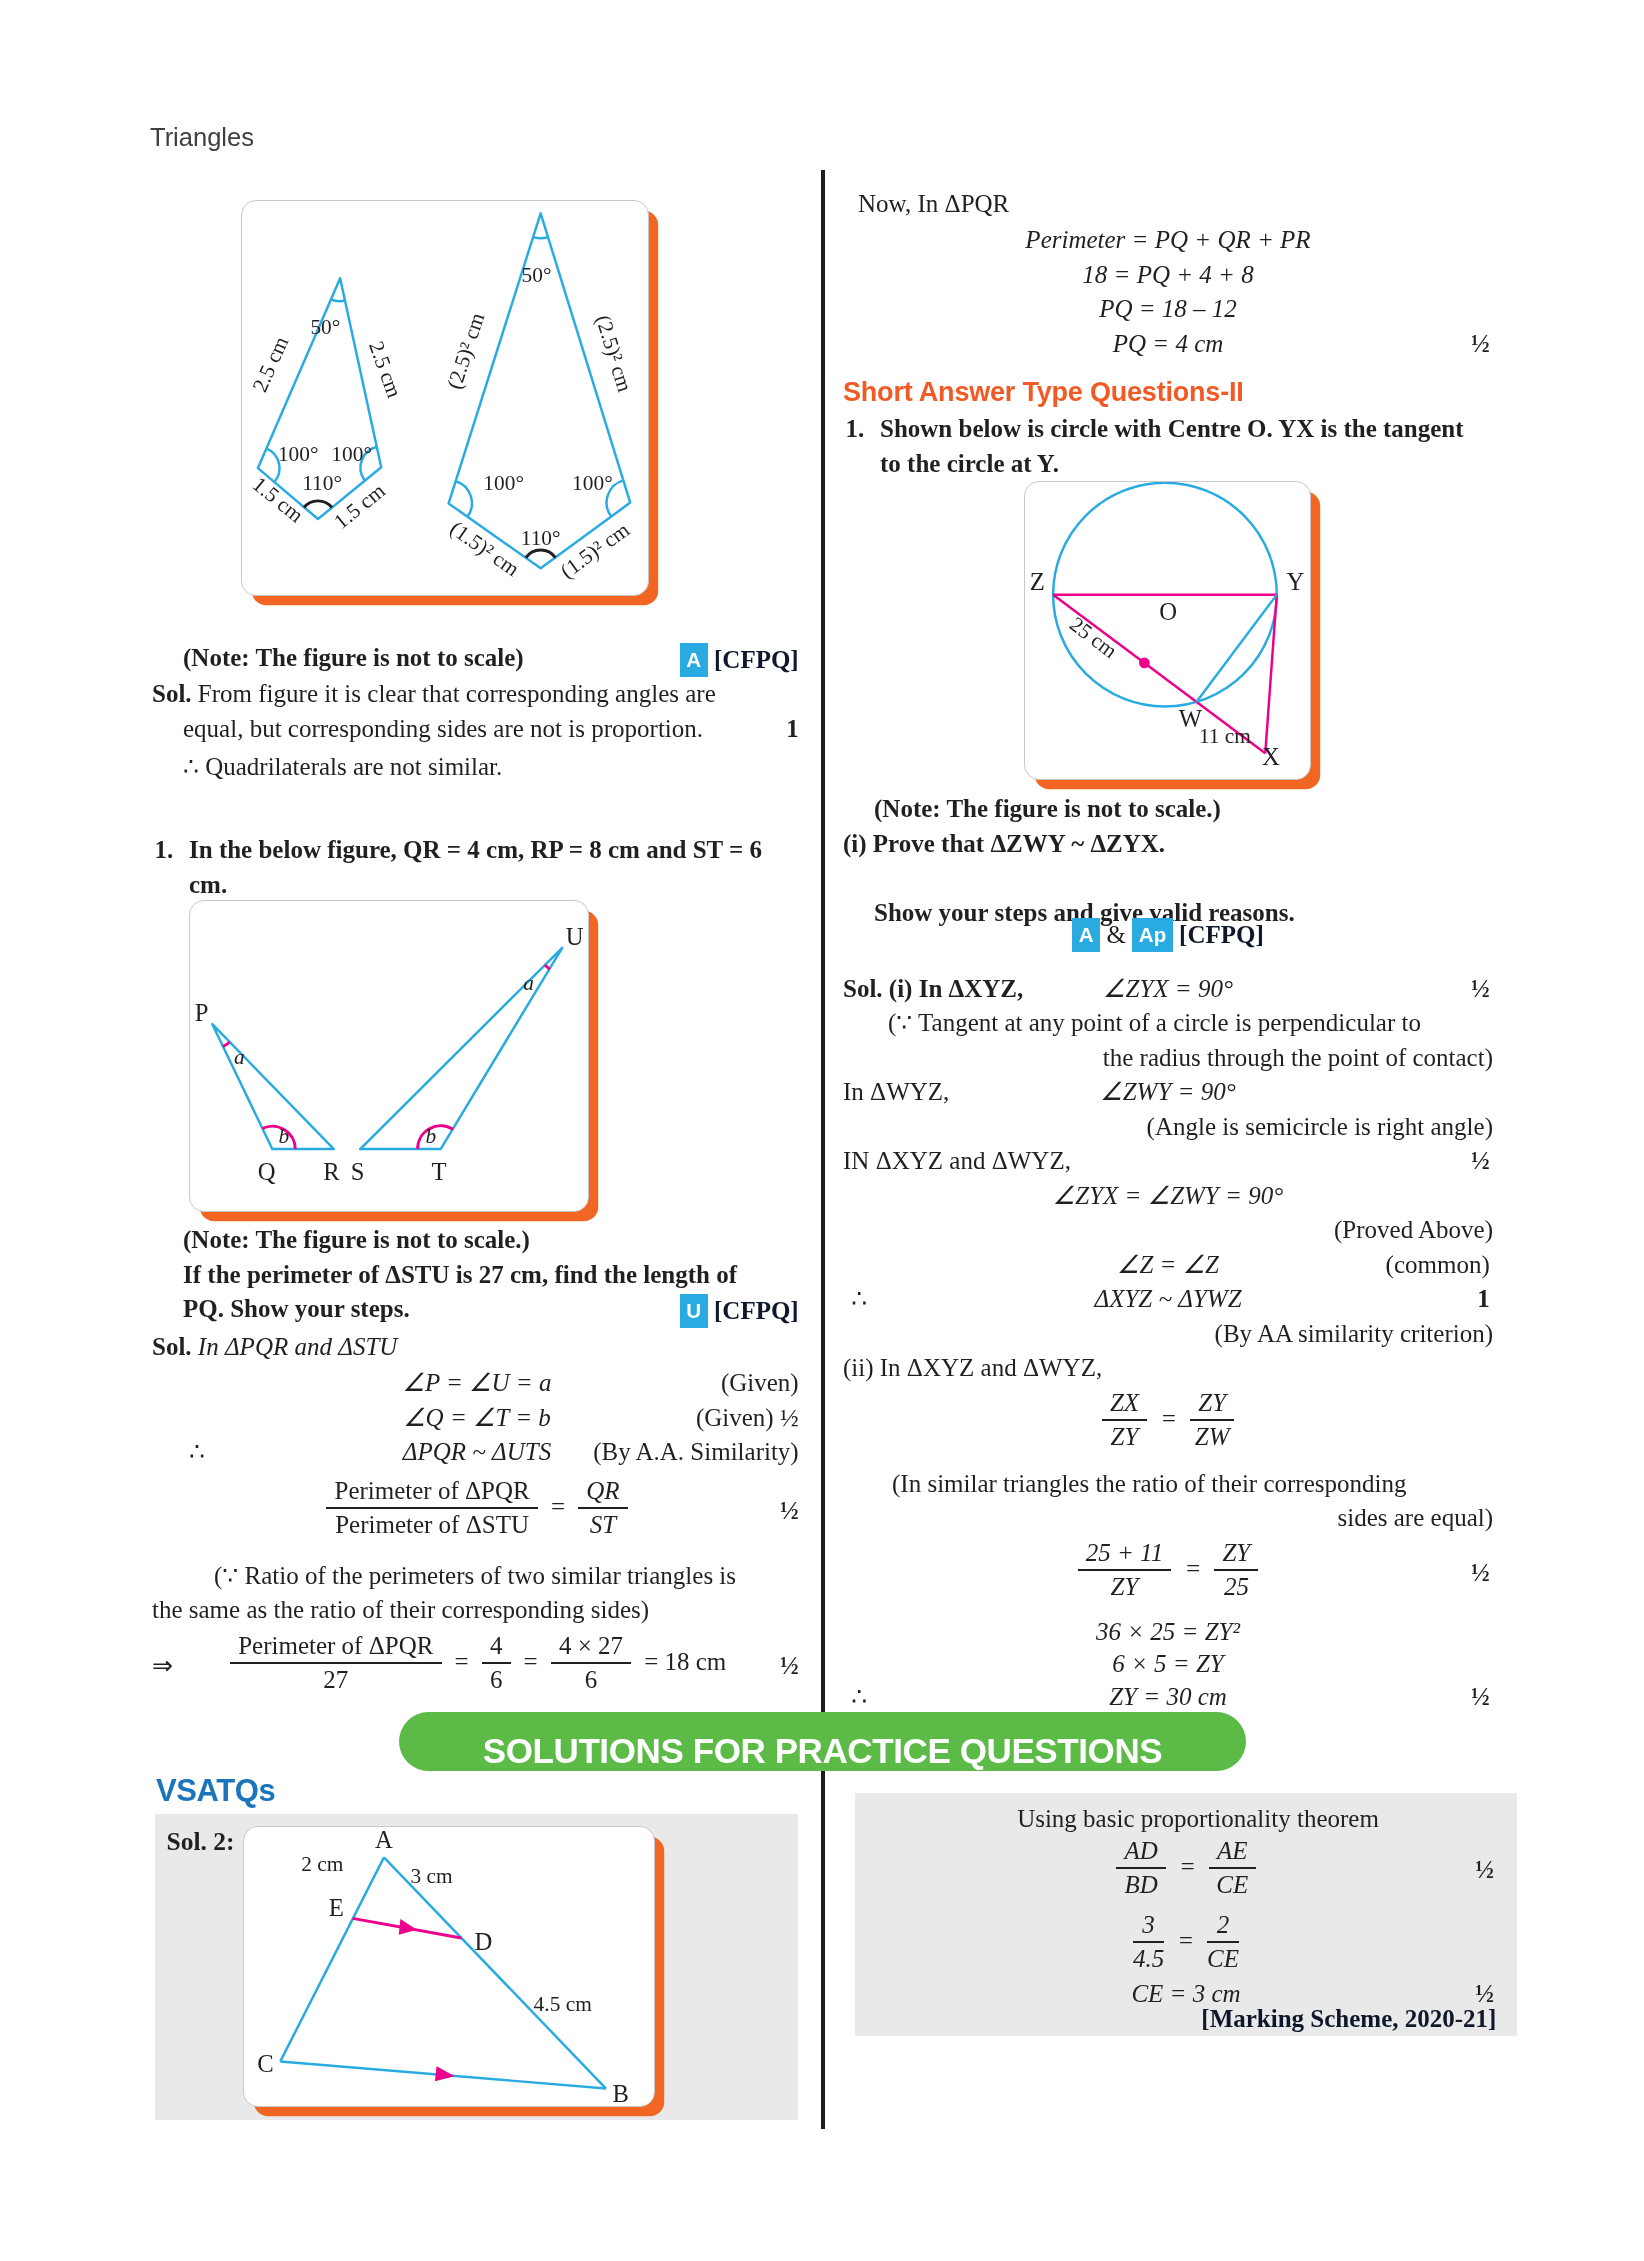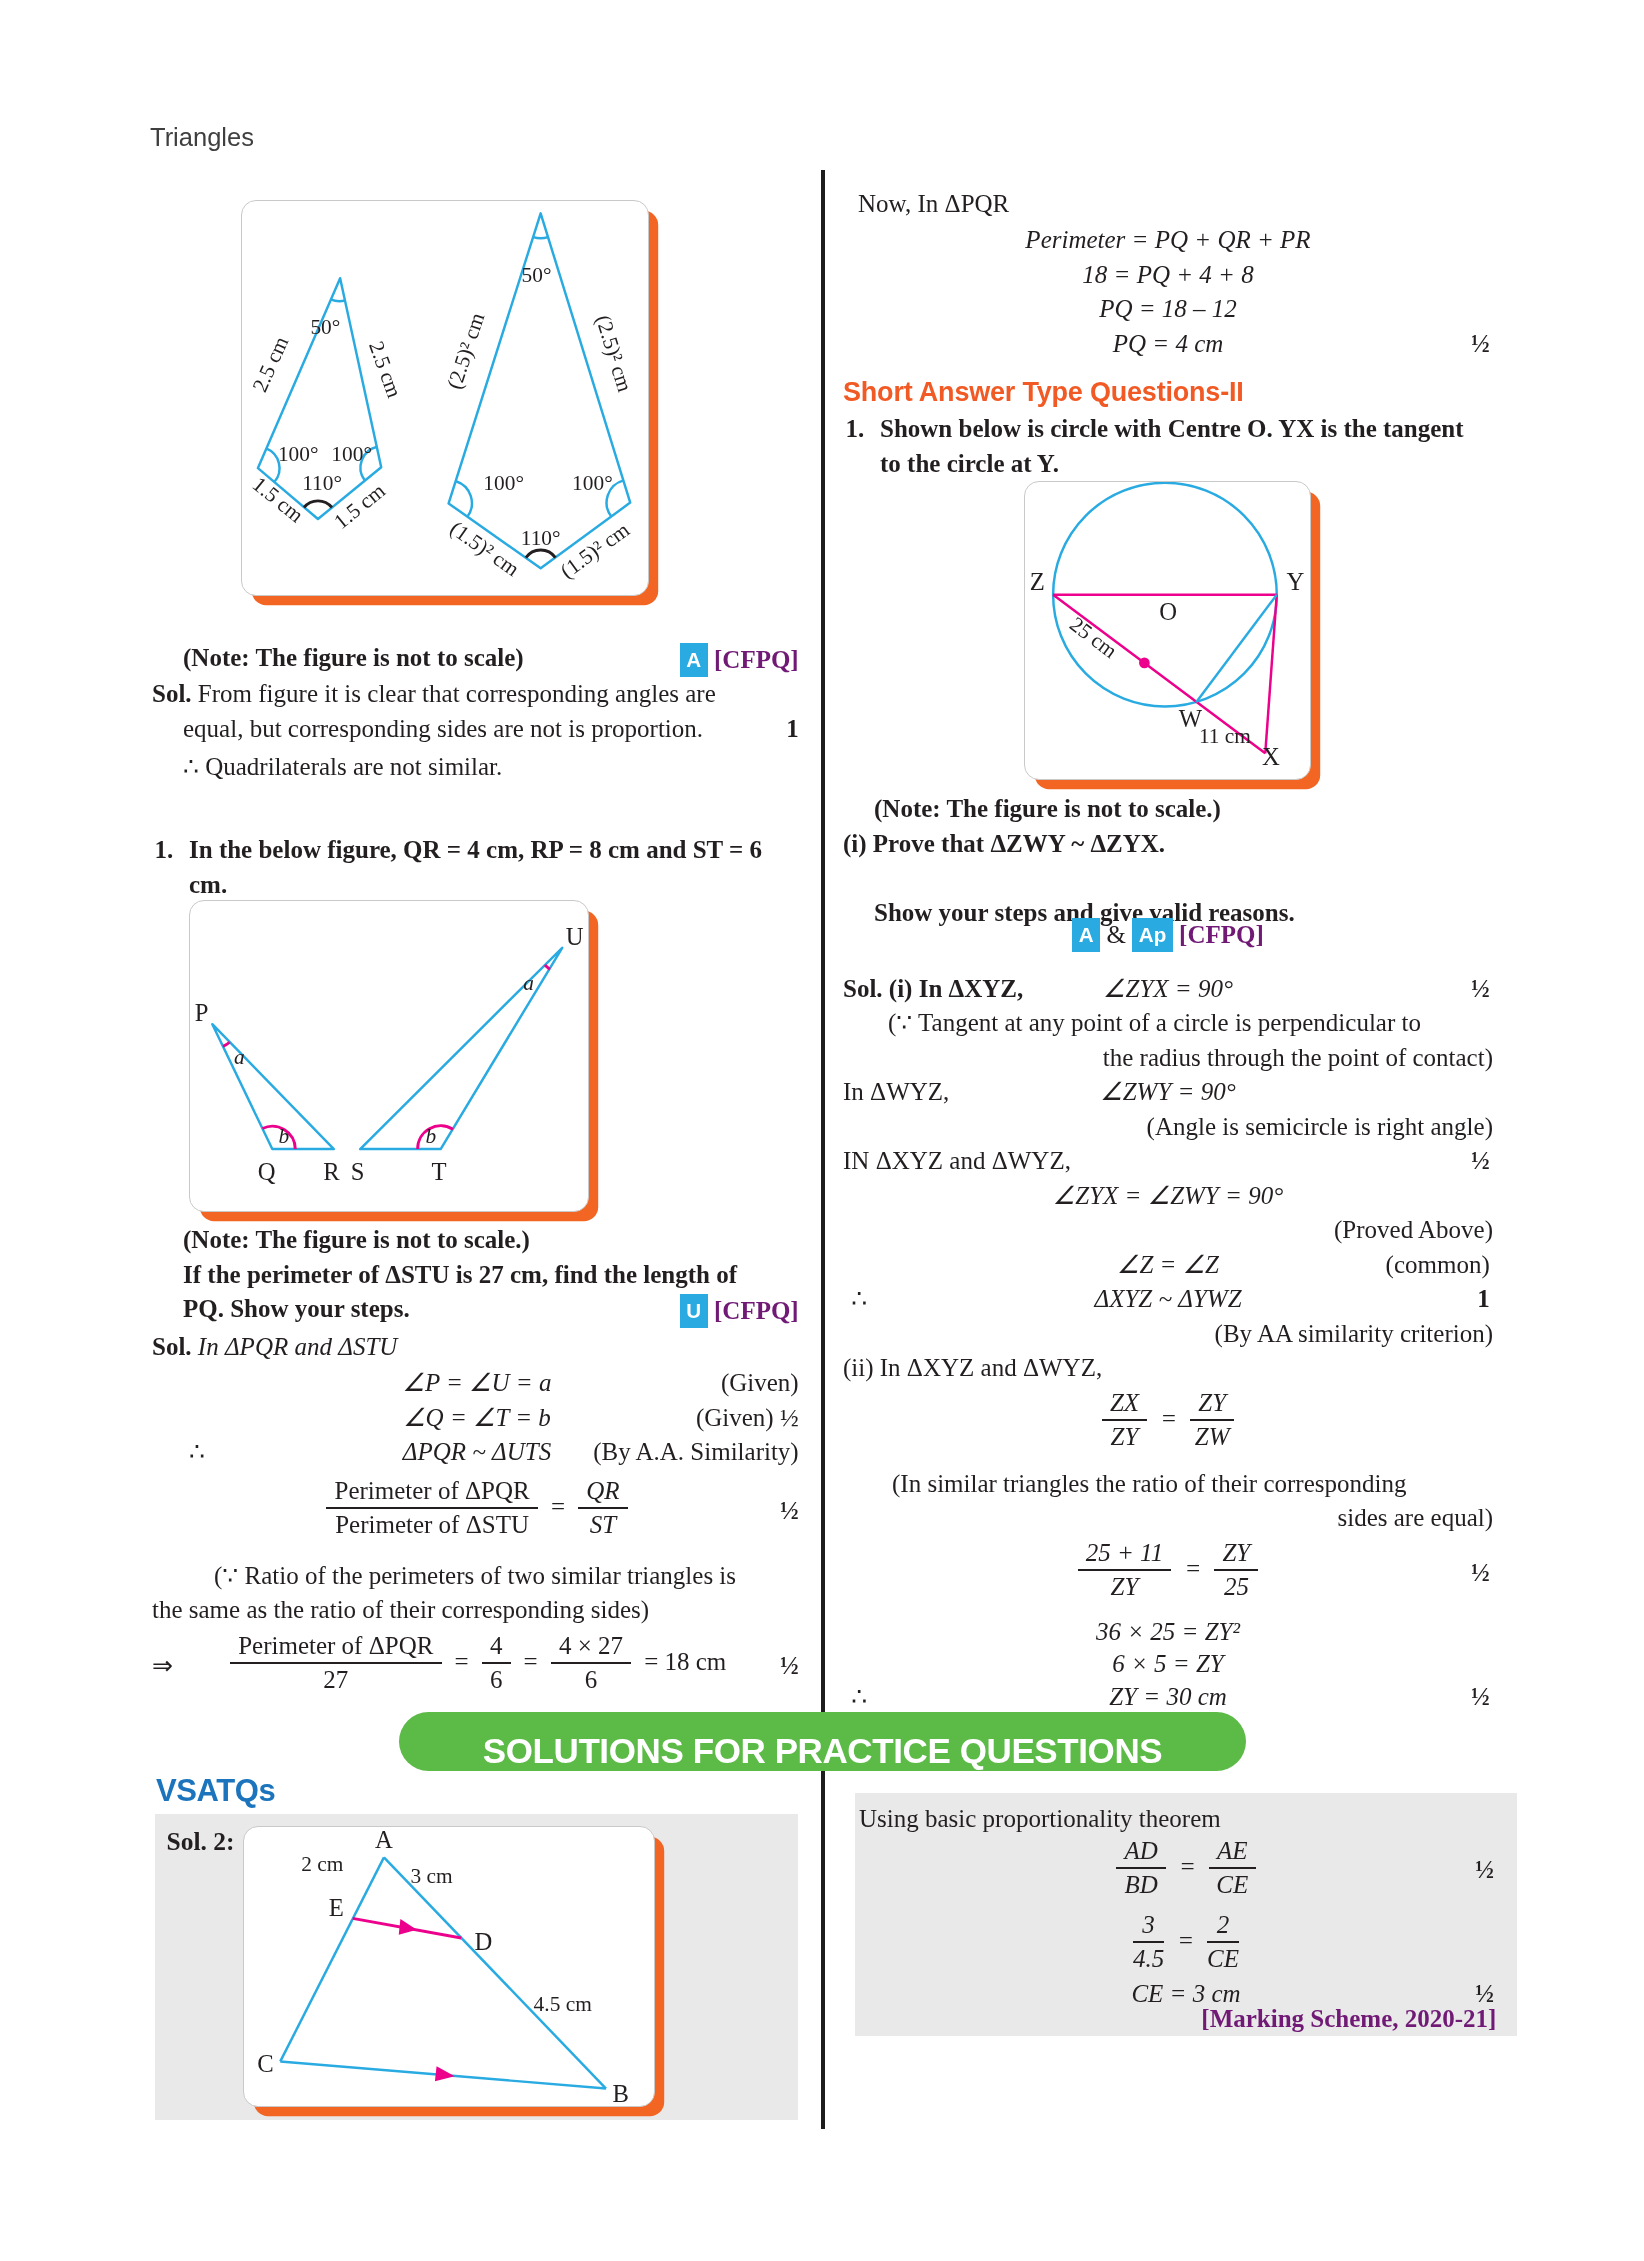--- a/index.html
+++ b/index.html
@@ -20,21 +20,21 @@
   .row { position:absolute; left:0; right:0; font-size:25px; line-height:30px; }
   .b { font-weight:bold; }
   .mi { font-style:italic; }
   .ctr { text-align:center; }
   .rgt { text-align:right; }
   .orange-h { font-family:"Liberation Sans",sans-serif; font-weight:bold; font-size:27px;
               color:#F15A24; letter-spacing:-0.2px; }
   .badge { display:inline-block; background:#29ABE2; color:#fff;
            font-family:"Liberation Sans",sans-serif; font-weight:bold; font-size:20.6px;
            padding:1.6px 6.6px 2.5px; vertical-align:1.6px; }
-  .cfpq { font-weight:bold; color:#701a75; }
+  .cfpq { font-weight:bold; color:#0f172a; }
   .mark { font-weight:bold; }
   .lpart { position:absolute; left:0; top:0; }
   .rpart { position:absolute; right:3.3px; top:0; }
   .cpart { display:block; width:100%; text-align:center; }
 
   .fracrow { display:flex; align-items:center; justify-content:center; gap:13px; }
   .frac { display:inline-block; text-align:center; font-size:25px; line-height:28px; }
   .frac .num { display:block; border-bottom:2.1px solid #231F20; padding:0.8px 8.2px 2.5px; }
   .frac .den { display:block; padding-top:1.6px; }
 
@@ -369,21 +369,21 @@
         <text class="vtx" x="112" y="108" text-anchor="middle">E</text>
         <text class="vtx" x="280" y="150" text-anchor="start">D</text>
         <text x="352" y="224" text-anchor="start">4.5 cm</text>
         <text class="vtx" x="26" y="298" text-anchor="middle">C</text>
         <text class="vtx" x="458" y="334" text-anchor="middle">B</text>
       </svg>
     </div>
   </div>
 
   <div class="graybox" style="left:855px; top:1793px; width:662px; height:243px;">
-    <div class="abs" style="left:4px; top:11.5px; width:100%; font-size:25px;">Using basic proportionality theorem</div>
+    <div class="abs" style="left:12px; top:11.5px; width:100%; text-align:center; font-size:25px;">Using basic proportionality theorem</div>
 
     <div class="abs fracrow mi" style="left:0; top:43px; width:100%; font-size:25px;">
       <span class="frac">
         <span class="num">AD</span>
         <span class="den">BD</span>
       </span>
       <span>=</span>
       <span class="frac">
         <span class="num">AE</span>
         <span class="den">CE</span>

